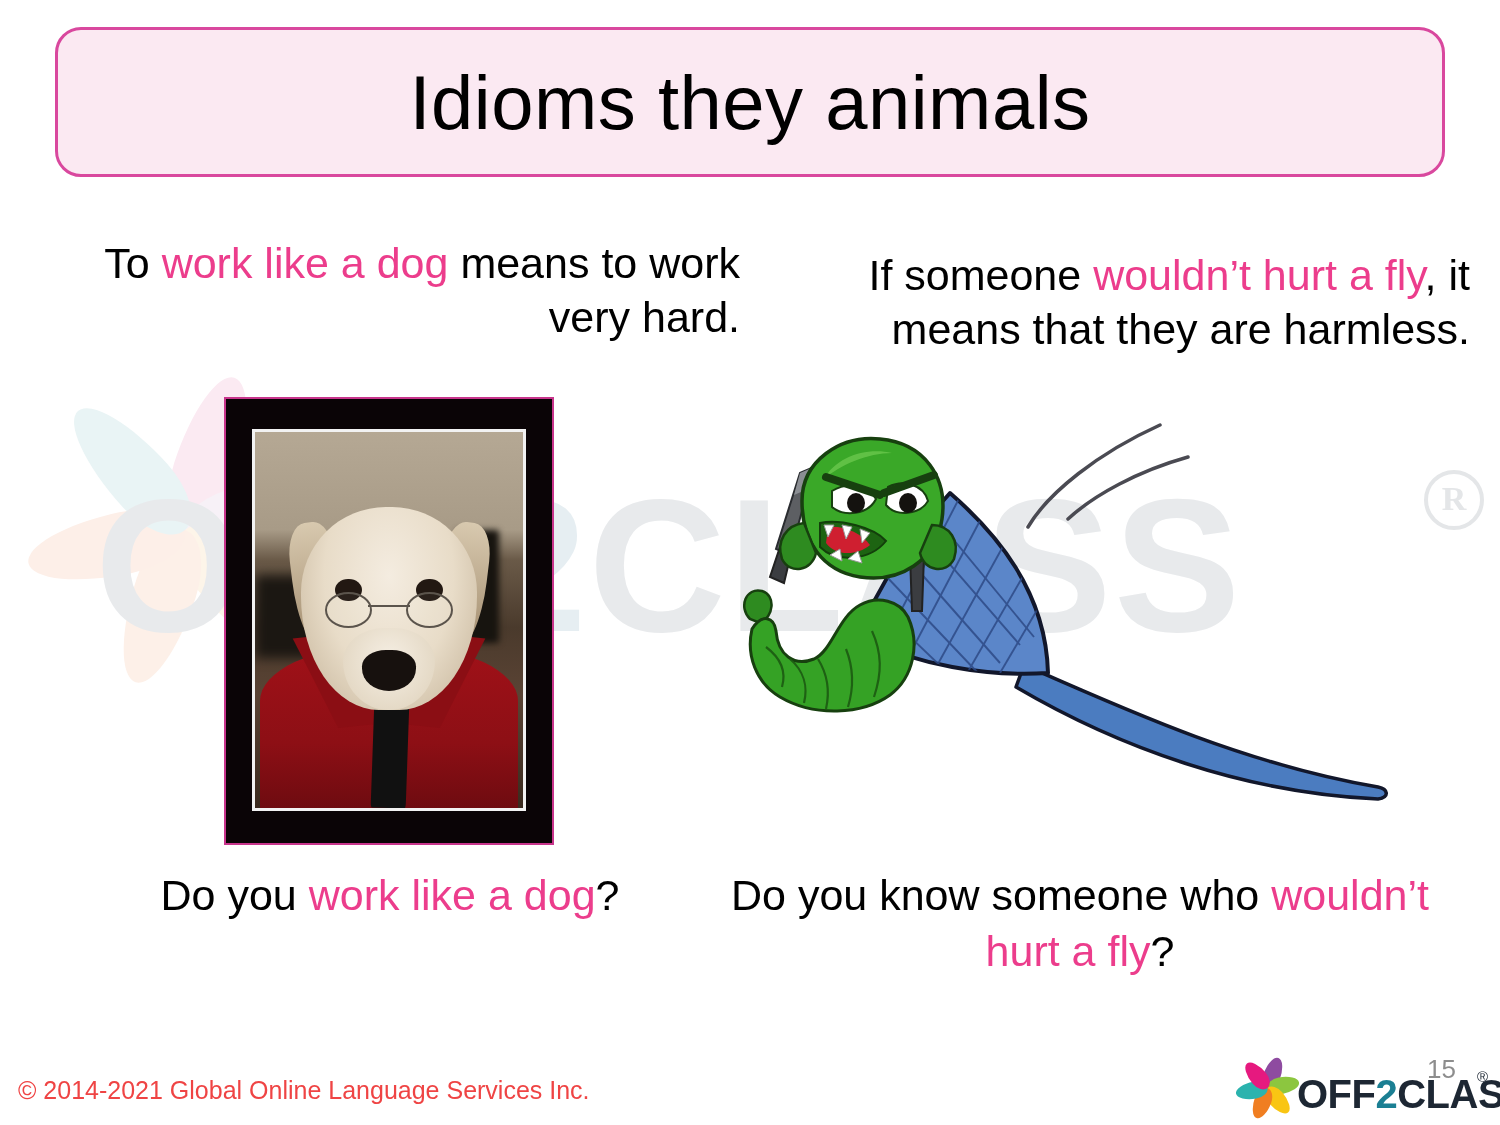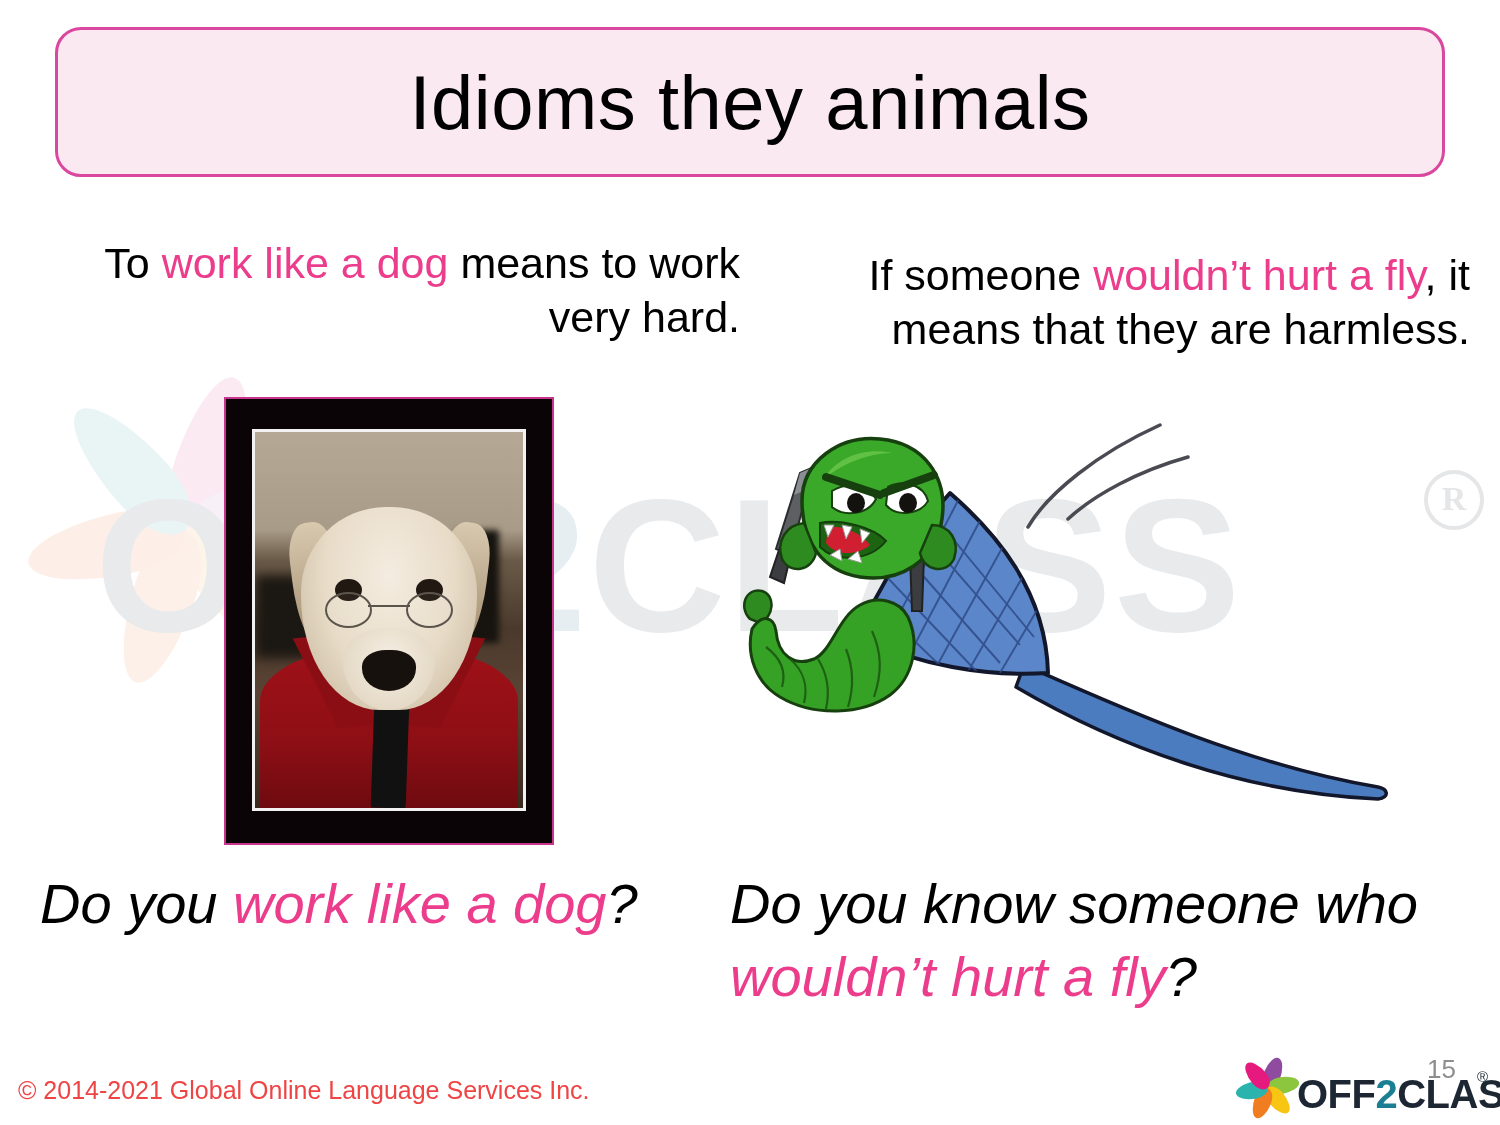--- a/index.html
+++ b/index.html
@@ -106,25 +106,25 @@
   #right-col { left: 770px; top: 248px; width: 700px; }
 
   .definition {
     font-size: 43px;
     line-height: 1.26;
     text-align: right;
     color: #000;
   }
   .question {
     position: absolute;
-    font-size: 56px;
+    font-size: 43px;
     line-height: 1.3;
+    text-align: center;
     color: #000;
     z-index: 2;
-    font-style: italic;
   }
   #left-question  { left: 40px;  top: 868px; width: 700px; }
   #right-question { left: 730px; top: 868px; width: 700px; }
 
   .pink { color: #ec3d8c; }
 
   
   #dog-frame {
     position: absolute;
     left: 224px;

